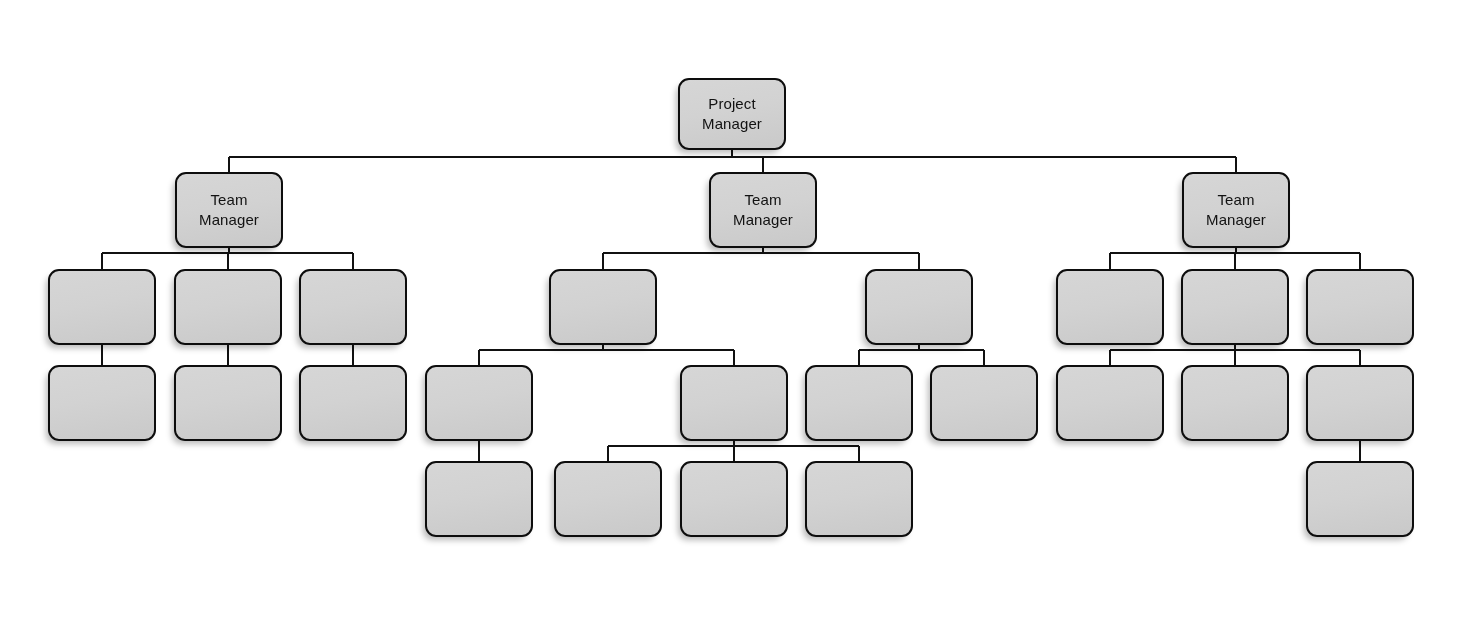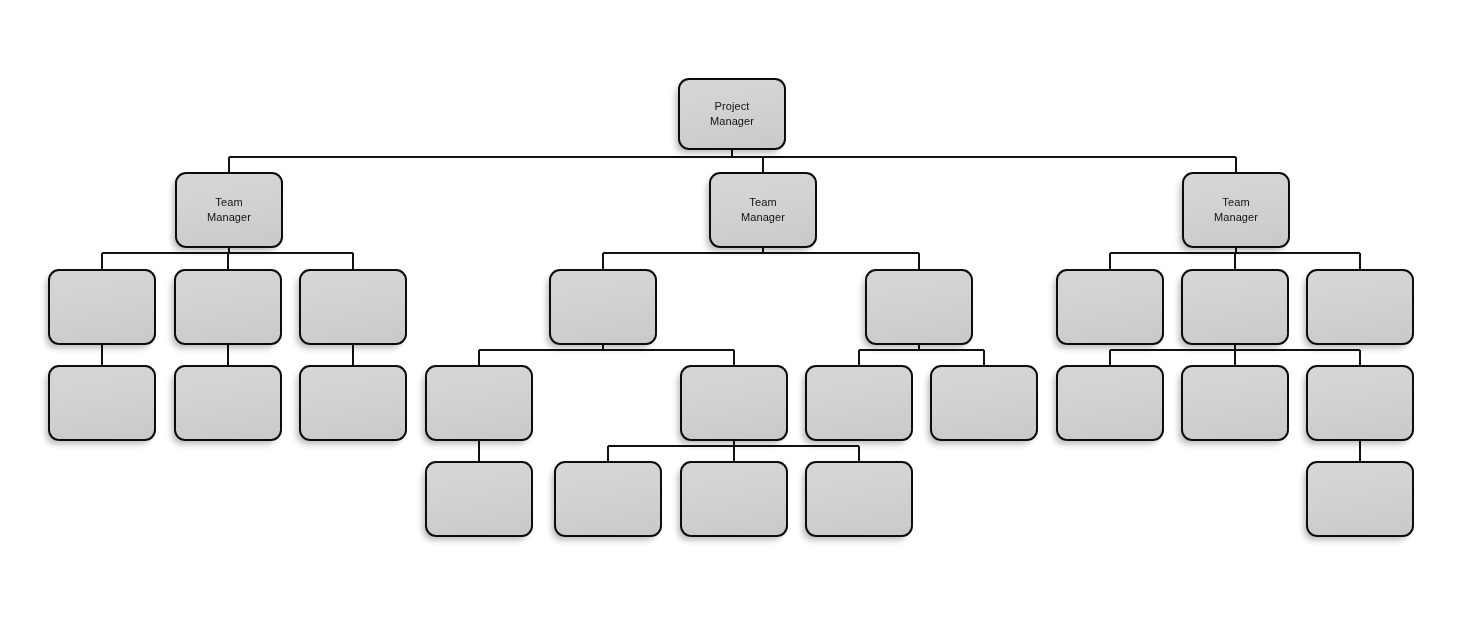--- a/index.html
+++ b/index.html
@@ -25,21 +25,21 @@
     box-sizing:border-box;
     border:2.6px solid #0d0d0d;
     border-radius:11px;
     background:linear-gradient(170deg,#d6d6d6 0%,#d2d2d2 45%,#c9c9c9 100%);
     box-shadow:-4px 5px 6px -2px rgba(0,0,0,0.28);
     display:flex;
     align-items:center;
     justify-content:center;
     text-align:center;
     color:#121212;
-    font-size:11px;
+    font-size:15px;
     line-height:1.33;
     letter-spacing:.1px;
     z-index:2;
   }
   .node .lbl{ display:block; white-space:pre-line; }
 </style>
 </head>
 <body>
 
 <div id="chart">

